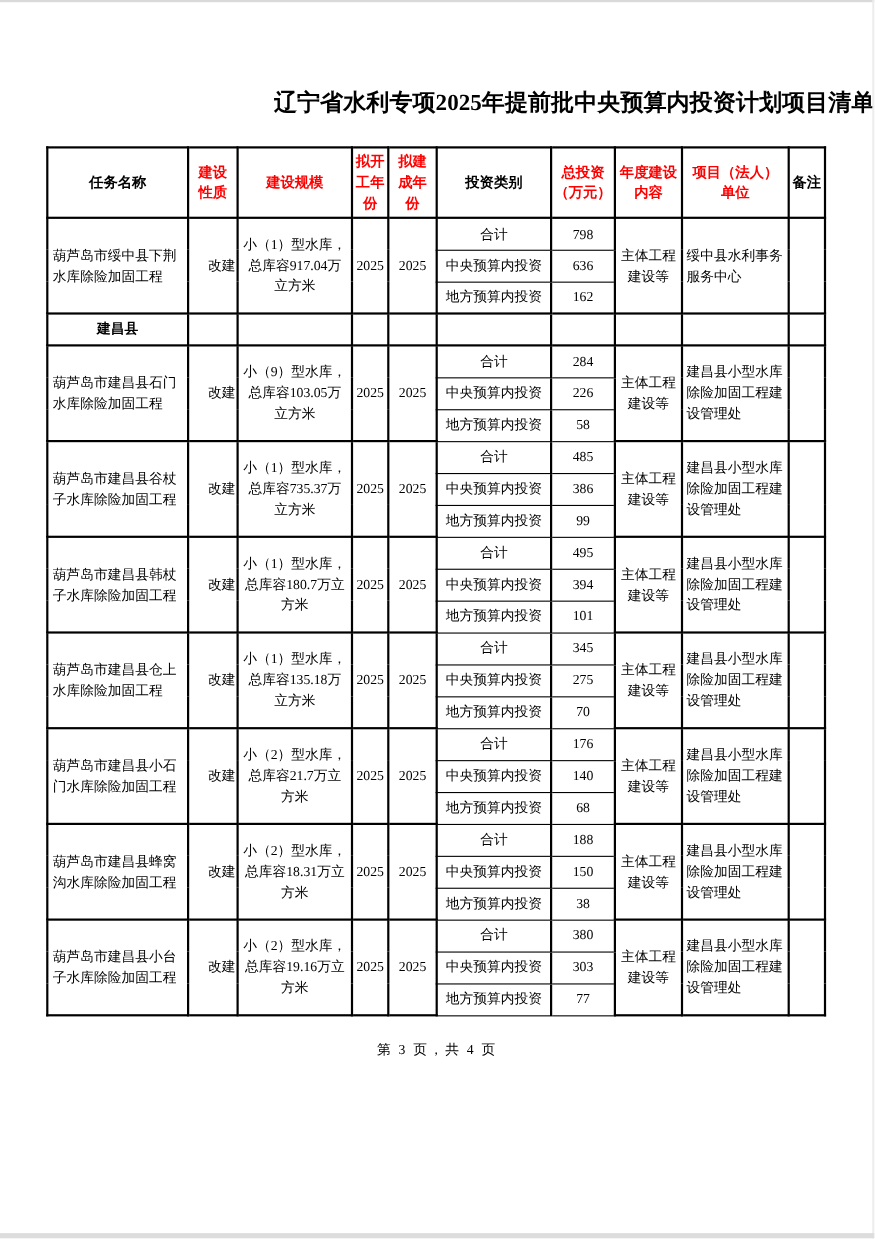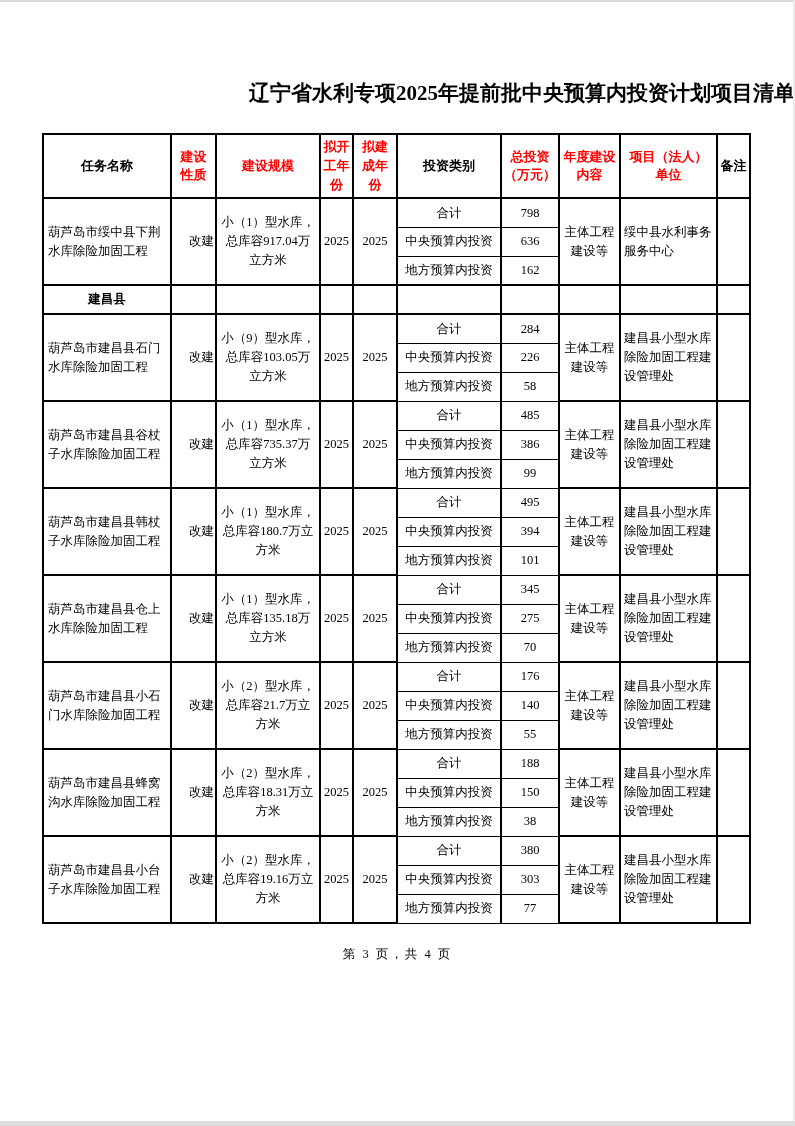--- a/index.html
+++ b/index.html
@@ -226,21 +226,21 @@
     <td class="c-content" rowspan="3">主体工程建设等</td>
     <td class="c-unit" rowspan="3">建昌县小型水库除险加固工程建设管理处</td>
     <td class="c-remark" rowspan="3"></td>
   </tr>
   <tr>
     <td class="c-cat">中央预算内投资</td>
     <td class="c-amt">140</td>
   </tr>
   <tr>
     <td class="c-cat">地方预算内投资</td>
-    <td class="c-amt">55</td>
+    <td class="c-amt">68</td>
   </tr>
 
   <tr>
     <td class="c-name" rowspan="3">葫芦岛市建昌县蜂窝沟水库除险加固工程</td>
     <td class="c-nature" rowspan="3">改建</td>
     <td class="c-scale" rowspan="3">小（2）型水库，总库容18.31万立方米</td>
     <td class="c-year" rowspan="3">2025</td>
     <td class="c-year" rowspan="3">2025</td>
     <td class="c-cat">合计</td>
     <td class="c-amt">188</td>

